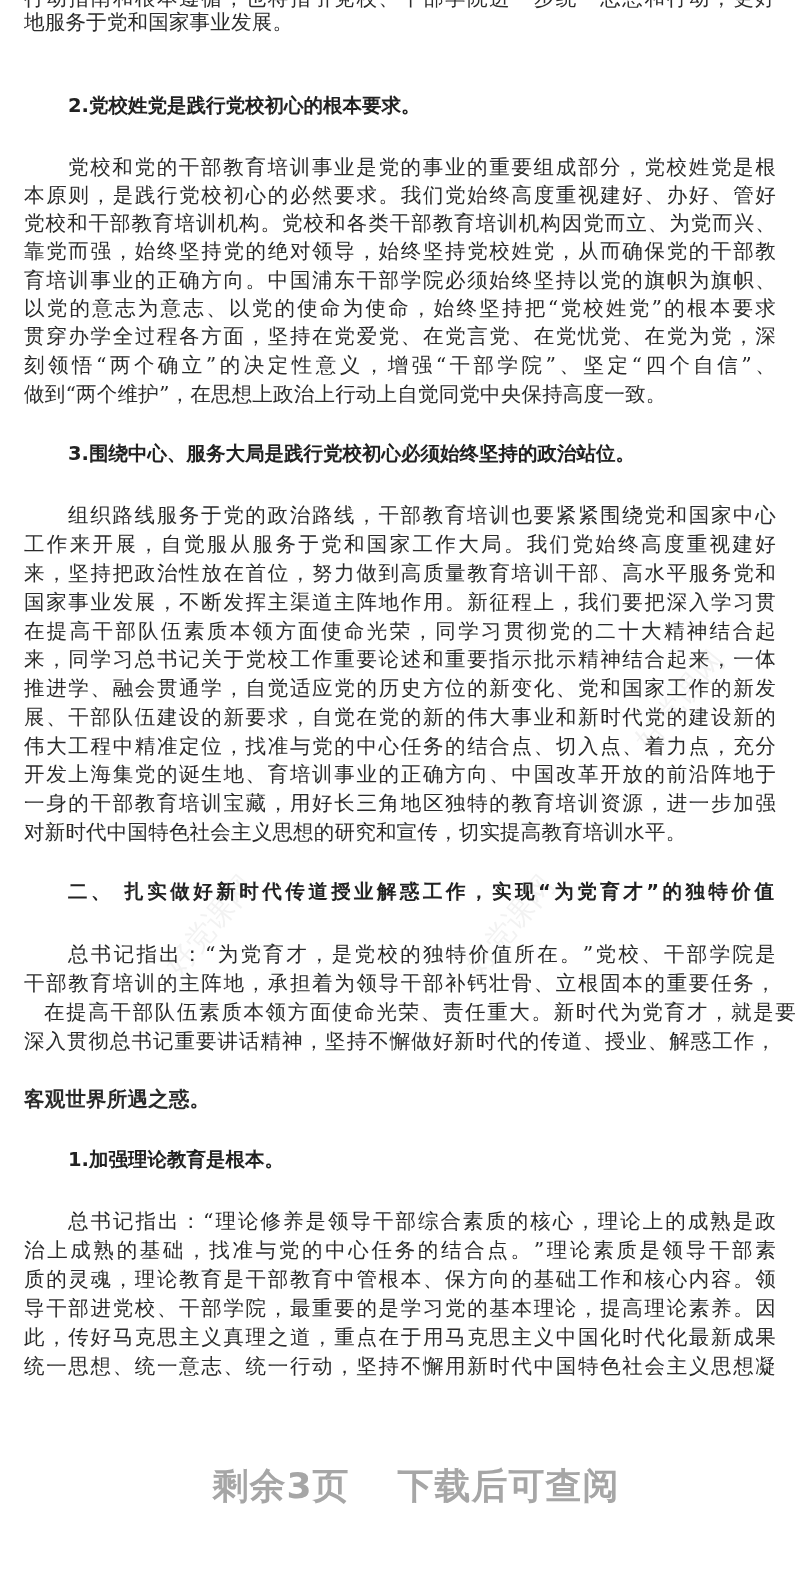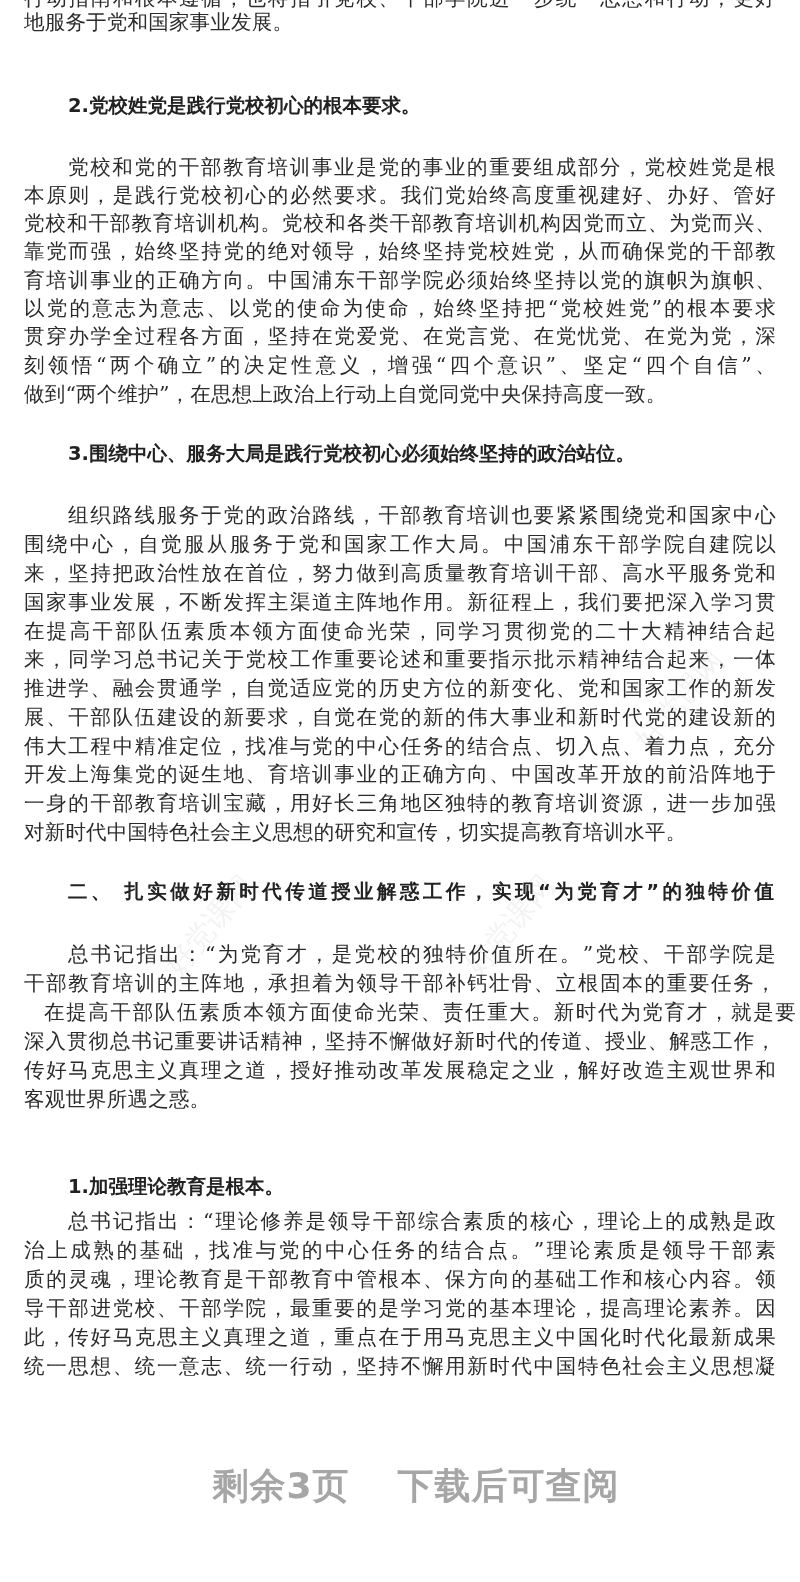--- a/index.html
+++ b/index.html
@@ -51,46 +51,45 @@
   <div class="line last" style="top:8px;">地服务于党和国家事业发展。</div>
 
   <div class="heading" style="top:92px;">2.党校姓党是践行党校初心的根本要求。</div>
   <div class="line" style="top:181px;">本原则，是践行党校初心的必然要求。我们党始终高度重视建好、办好、管好</div>
   <div class="line indent" style="top:153px;">党校和党的干部教育培训事业是党的事业的重要组成部分，党校姓党是根</div>
   <div class="line" style="top:209px;">党校和干部教育培训机构。党校和各类干部教育培训机构因党而立、为党而兴、</div>
   <div class="line" style="top:237px;">靠党而强，始终坚持党的绝对领导，始终坚持党校姓党，从而确保党的干部教</div>
   <div class="line" style="top:266px;">育培训事业的正确方向。中国浦东干部学院必须始终坚持以党的旗帜为旗帜、</div>
   <div class="line" style="top:294px;">以党的意志为意志、以党的使命为使命，始终坚持把“党校姓党”的根本要求</div>
   <div class="line" style="top:322px;">贯穿办学全过程各方面，坚持在党爱党、在党言党、在党忧党、在党为党，深</div>
-  <div class="line" style="top:351px;">刻领悟“两个确立”的决定性意义，增强“四个意识”、坚定“四个自信”、</div>
+  <div class="line" style="top:351px;">刻领悟“两个确立”的决定性意义，增强“干部学院”、坚定“四个自信”、</div>
   <div class="line last" style="top:380px;">做到“两个维护”，在思想上政治上行动上自觉同党中央保持高度一致。</div>
 
   <div class="heading" style="top:440px;">3.围绕中心、服务大局是践行党校初心必须始终坚持的政治站位。</div>
   <div class="line indent" style="top:501px;">组织路线服务于党的政治路线，干部教育培训也要紧紧围绕党和国家中心</div>
-  <div class="line" style="top:530px;">围绕中心，自觉服从服务于党和国家工作大局。中国浦东干部学院自建院以</div>
+  <div class="line" style="top:530px;">工作来开展，自觉服从服务于党和国家工作大局。我们党始终高度重视建好</div>
   <div class="line" style="top:559px;">来，坚持把政治性放在首位，努力做到高质量教育培训干部、高水平服务党和</div>
   <div class="line" style="top:588px;">国家事业发展，不断发挥主渠道主阵地作用。新征程上，我们要把深入学习贯</div>
   <div class="line" style="top:617px;">在提高干部队伍素质本领方面使命光荣，同学习贯彻党的二十大精神结合起</div>
   <div class="line" style="top:645px;">来，同学习总书记关于党校工作重要论述和重要指示批示精神结合起来，一体</div>
   <div class="line" style="top:674px;">推进学、融会贯通学，自觉适应党的历史方位的新变化、党和国家工作的新发</div>
   <div class="line" style="top:703px;">展、干部队伍建设的新要求，自觉在党的新的伟大事业和新时代党的建设新的</div>
   <div class="line" style="top:732px;">伟大工程中精准定位，找准与党的中心任务的结合点、切入点、着力点，充分</div>
   <div class="line" style="top:760px;">开发上海集党的诞生地、育培训事业的正确方向、中国改革开放的前沿阵地于</div>
   <div class="line" style="top:789px;">一身的干部教育培训宝藏，用好长三角地区独特的教育培训资源，进一步加强</div>
   <div class="line last" style="top:818px;">对新时代中国特色社会主义思想的研究和宣传，切实提高教育培训水平。</div>
 
   <div class="heading wide" style="top:878px;">二、 扎实做好新时代传道授业解惑工作，实现“为党育才”的独特价值</div>
   <div class="line indent" style="top:940px;">总书记指出：“为党育才，是党校的独特价值所在。”党校、干部学院是</div>
   <div class="line" style="top:969px;">干部教育培训的主阵地，承担着为领导干部补钙壮骨、立根固本的重要任务，</div>
   <div class="line" style="top:998px;margin-left:20px;">在提高干部队伍素质本领方面使命光荣、责任重大。新时代为党育才，就是要</div>
   <div class="line" style="top:1027px;">深入贯彻总书记重要讲话精神，坚持不懈做好新时代的传道、授业、解惑工作，</div>
-  <div class="line" style="top:1056px;">传好马克思主义真理之道，授好推动改革发展稳定之业，解好改造主观世界和</div>
-  <div class="line last" style="top:1085px;">客观世界所遇之惑。</div>
+  <div class="line last" style="top:1085px;font-weight:bold;">客观世界所遇之惑。</div>
 
-  <div class="heading" style="top:1146px;margin-top:27px;">1.加强理论教育是根本。</div>
+  <div class="heading" style="top:1146px;">1.加强理论教育是根本。</div>
   <div class="line indent" style="top:1207px;">总书记指出：“理论修养是领导干部综合素质的核心，理论上的成熟是政</div>
   <div class="line" style="top:1236px;">治上成熟的基础，找准与党的中心任务的结合点。”理论素质是领导干部素</div>
   <div class="line" style="top:1265px;">质的灵魂，理论教育是干部教育中管根本、保方向的基础工作和核心内容。领</div>
   <div class="line" style="top:1294px;">导干部进党校、干部学院，最重要的是学习党的基本理论，提高理论素养。因</div>
   <div class="line" style="top:1323px;">此，传好马克思主义真理之道，重点在于用马克思主义中国化时代化最新成果</div>
   <div class="line" style="top:1352px;">统一思想、统一意志、统一行动，坚持不懈用新时代中国特色社会主义思想凝</div>
 
   <div class="more-banner">
     <span>剩余3页</span><span class="gap"></span><span>下载后可查阅</span>
   </div>

